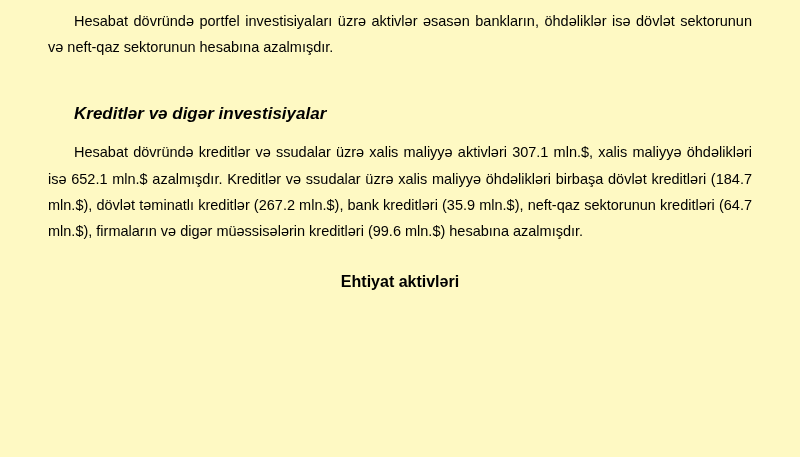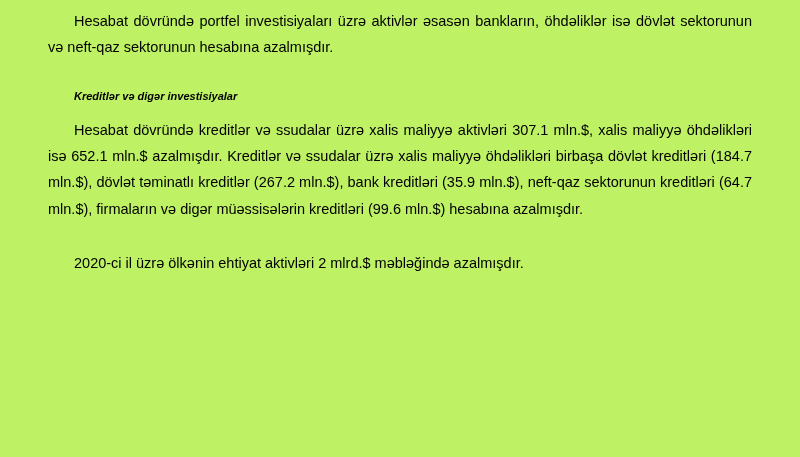--- a/index.html
+++ b/index.html
@@ -12,39 +12,39 @@
     background: #ffffff;
     font-family: "Liberation Sans", sans-serif;
     color: #000000;
     overflow: hidden;
   }
   .page {
     box-sizing: border-box;
     width: 800px;
     height: 457px;
     padding: 8px 48px 0 48px;
-    background: #bef264;
+    background: #fef9c3;
   }
   .para {
     font-size: 14.5px;
     line-height: 1.82;
     text-align: justify;
     text-justify: inter-word;
     margin: 0 0 14px 0;
     color: #000000;
   }
   .para.indent {
     text-indent: 26px;
   }
   .subhead {
-    font-size: 11px;
+    font-size: 17px;
     font-weight: bold;
     font-style: italic;
     line-height: 1.8;
-    margin: 4px 0 10px 0;
+    margin: 16px 0 10px 0;
     text-indent: 26px;
     color: #000000;
   }
   .section-title {
     font-size: 16px;
     font-weight: bold;
     text-align: center;
     margin: 0 0 14px 0;
     color: #000000;
   }
@@ -60,16 +60,16 @@
 
   <div class="gap-sm"></div>
 
   <p class="subhead">Kreditlər və digər investisiyalar</p>
 
   <p class="para indent">Hesabat dövründə kreditlər və ssudalar üzrə xalis maliyyə aktivləri 307.1 mln.$, xalis maliyyə öhdəlikləri isə 652.1 mln.$ azalmışdır. Kreditlər və ssudalar üzrə xalis maliyyə öhdəlikləri birbaşa dövlət kreditləri (184.7 mln.$), dövlət təminatlı kreditlər (267.2 mln.$), bank kreditləri (35.9 mln.$), neft-qaz sektorunun kreditləri (64.7 mln.$), firmaların və digər müəssisələrin kreditləri (99.6 mln.$) hesabına azalmışdır.</p>
 
 
   <div class="gap-md"></div>
 
+  <h2 class="section-title">Ehtiyat aktivləri</h2>
 
-  <p class="para indent">2020-ci il üzrə ölkənin ehtiyat aktivləri 2 mlrd.$ məbləğində azalmışdır.</p>
 
 </div>
 
 </body></html>

